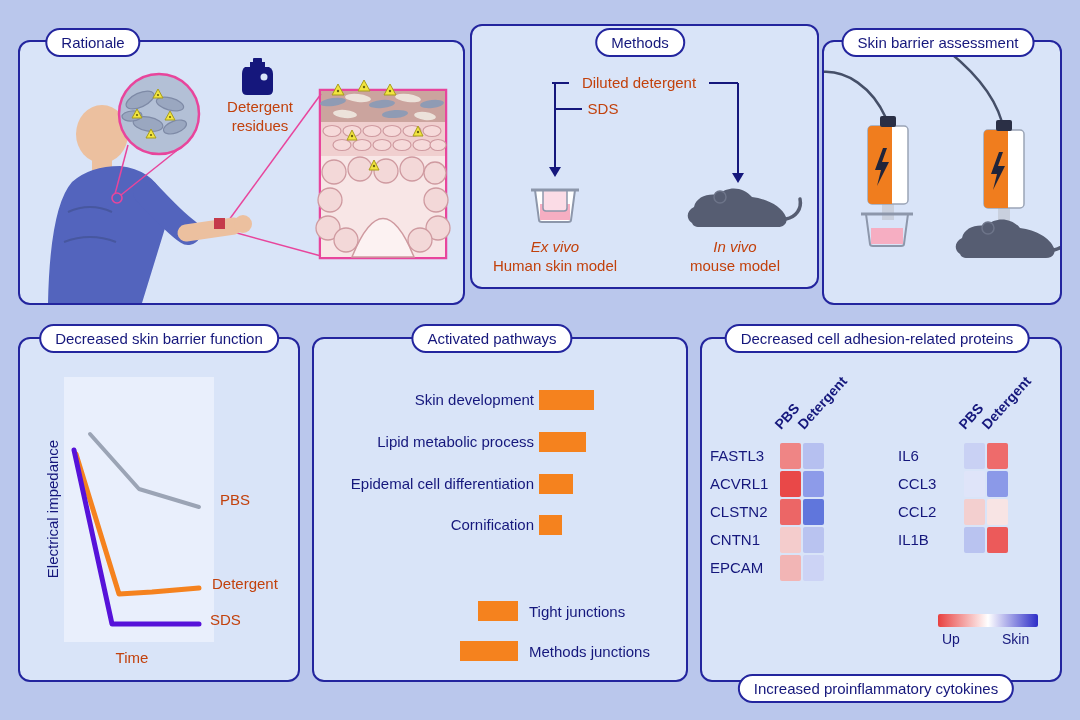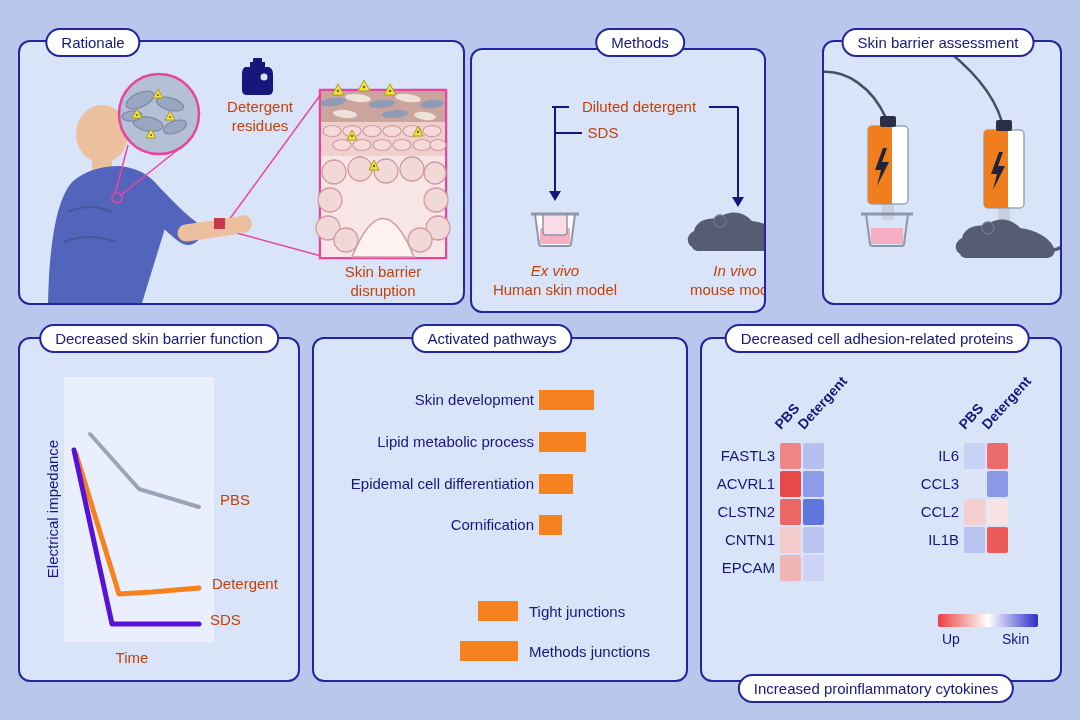--- a/index.html
+++ b/index.html
@@ -17,21 +17,21 @@
   .ylabel{position:absolute;left:32px;top:170px;transform:translate(-50%,-50%) rotate(-90deg);
           white-space:nowrap;font-size:15px}
   
   .pw-label{position:absolute;left:0;width:220px;text-align:right;font-size:15px}
   .pw-label-r{position:absolute;font-size:15px;white-space:nowrap}
   .bar{position:absolute;height:20px}
   .bar-r{position:absolute;height:20px}
   
   .hm{position:absolute}
   .hm-row{display:flex;align-items:center;margin-bottom:2px}
-  .hm-label{width:70px;text-align:right;padding-right:5px;font-size:15px;line-height:26px;white-space:nowrap}
+  .hm-label{width:70px;padding-right:5px;font-size:15px;line-height:26px;white-space:nowrap}
   .hm-label.w62{width:66px}
   .hm-cell{width:21px;height:26px;margin-right:2px;border-radius:2px}
   .hm-head{position:absolute;font-size:14px;font-weight:bold;height:18px;line-height:18px;
            transform-origin:0 100%;transform:rotate(-48deg);white-space:nowrap}
   .legend-bar{position:absolute;height:13px;width:100px;border-radius:2px}
   .legend-lbl{position:absolute;font-size:14px}
 </style>
 </head>
 <body>
 
@@ -146,25 +146,24 @@
       </g>
 
       <g transform="translate(222,16)">
         <rect x="11" y="0" width="9" height="5" rx="1" fill="#15177c"></rect>
         <rect x="8" y="4" width="15" height="6" fill="#15177c"></rect>
         <path d="M 3 9 H 27 Q 31 11 31 16 V 32 Q 31 37 26 37 H 5 Q 0 37 0 32 V 16 Q 0 11 3 9 Z" fill="#15177c"></path>
         <circle cx="22" cy="19" r="3.5" fill="#d9e4f8"></circle>
       </g>
     </svg>
     <div class="lbl ctr" style="left:240px;top:56px;width:96px">Detergent residues</div>
-    <div class="lbl ctr" style="left:363px;top:221px;width:140px">Skin barrier disruption</div>
   </section>
   <div class="pill" style="left:93px;top:28px">Rationale</div>
 
-  <section class="panel" style="left:470px;top:48px;width:296px;height:265px">
+  <section class="panel" style="left:470px;top:24px;width:349px;height:265px">
     <svg class="abs" width="341" height="261" viewBox="0 0 341 261">
       <g stroke="#15177c" stroke-width="2" fill="none">
         <line x1="80" y1="57" x2="97" y2="57"></line>
         <line x1="237" y1="57" x2="266" y2="57"></line>
         <line x1="83" y1="57" x2="83" y2="142"></line>
         <line x1="83" y1="83" x2="110" y2="83"></line>
         <line x1="266" y1="57" x2="266" y2="148"></line>
       </g>
       <polygon points="77,141 89,141 83,151" fill="#15177c"></polygon>
       <polygon points="260,147 272,147 266,157" fill="#15177c"></polygon>

